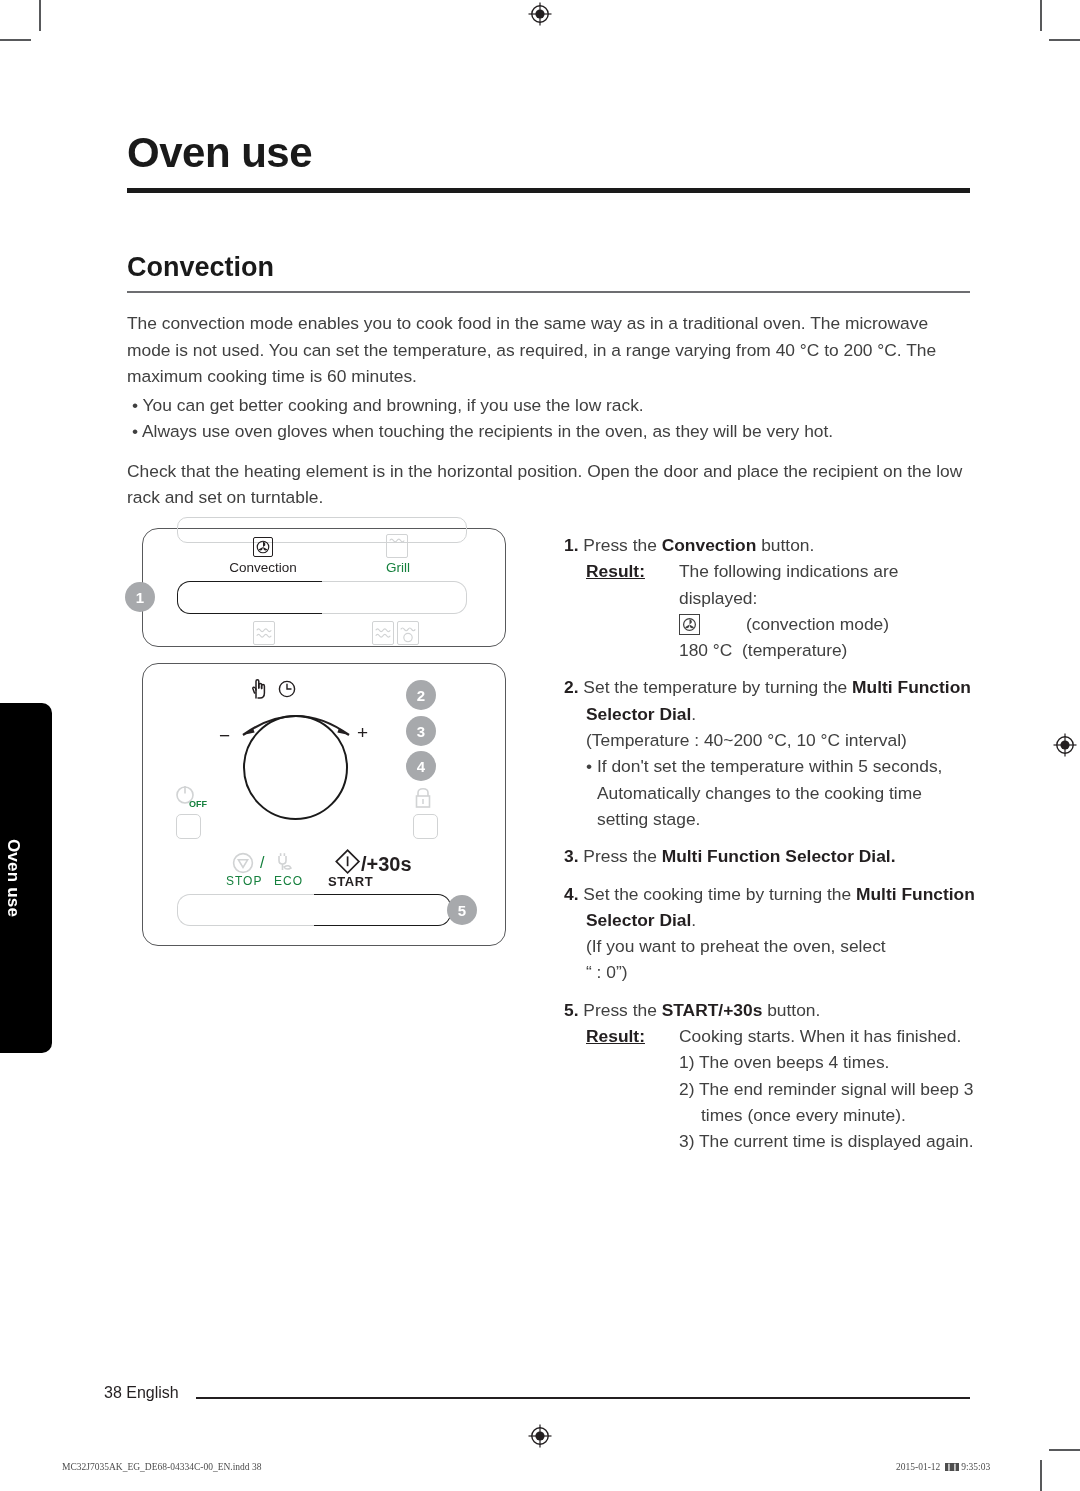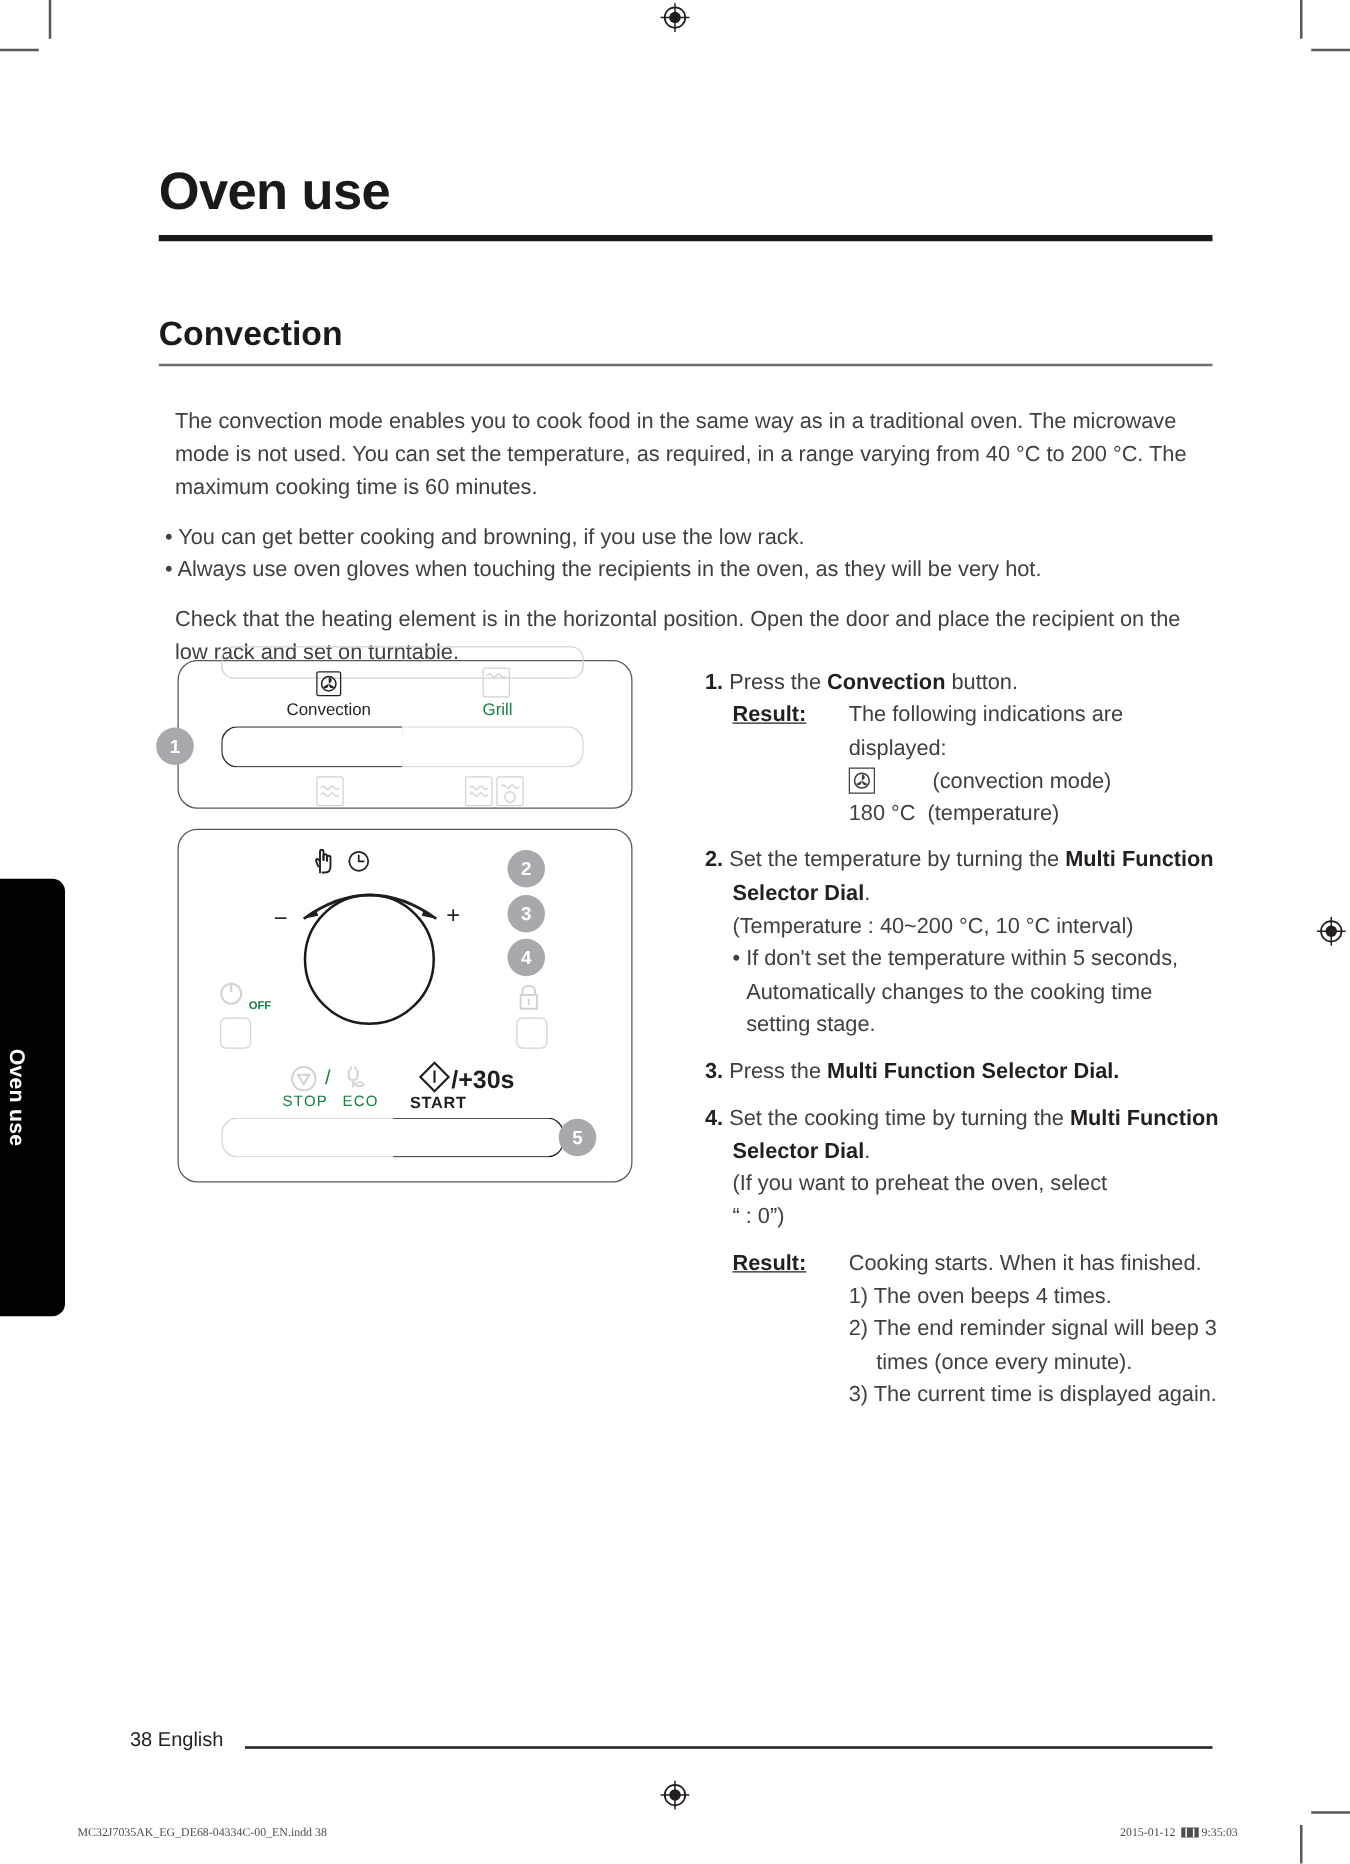--- a/index.html
+++ b/index.html
@@ -98,21 +98,21 @@
   
   #intro {
     position: absolute;
     left: 127px;
     top: 310px;
     width: 845px;
     font-size: 17.4px;
     line-height: 26.5px;
     color: #404040;
   }
-  #intro p { margin: 13px; }
+  #intro p { margin: 0; }
   #intro .bullets { margin-top: 2px; padding-left: 5px; }
   #intro .bullets .b { text-indent: -9px; padding-left: 9px; }
   #intro .para2 { margin-top: 13px; }
 
   
   #steps {
     position: absolute;
     left: 564px;
     top: 532px;
     width: 412px;
@@ -405,21 +405,21 @@
 
     <div class="dial-sign" style="left:76px; top:61px;">−</div>
     <div class="dial-sign" style="left:214px; top:58px;">+</div>
 
     <div id="dial"></div>
 
     <svg style="position:absolute; left:30px; top:120px; width:34px; height:26px;" viewBox="0 0 34 26">
       <circle cx="12" cy="11" r="8" fill="none" stroke="#d1d3d4" stroke-width="1.6"></circle>
       <line x1="12" y1="2" x2="12" y2="9.5" stroke="#d1d3d4" stroke-width="1.6"></line>
     </svg>
-    <div class="lbl off" style="left:56px; top:135px; font-size:9px; font-weight:700;">OFF</div>
+    <div class="lbl off" style="left:46px; top:135px; font-size:9px; font-weight:700;">OFF</div>
     <div class="mini-key" style="left:33px; top:150px;"></div>
 
     <svg style="position:absolute; left:268px; top:121px; width:24px; height:26px;" viewBox="0 0 24 26">
       <path d="M7 11 V7.8 q0 -4 5 -4 t5 4 V11" fill="none" stroke="#d1d3d4" stroke-width="1.6"></path>
       <rect x="5.5" y="11" width="13" height="11" fill="none" stroke="#d1d3d4" stroke-width="1.6"></rect>
       <line x1="12" y1="14" x2="12" y2="19" stroke="#d1d3d4" stroke-width="1.5"></line>
     </svg>
     <div class="mini-key" style="left:270px; top:150px;"></div>
 
     <svg style="position:absolute; left:87px; top:186px; width:26px; height:26px;" viewBox="0 0 26 26">
@@ -506,20 +506,24 @@
     <div class="step">
       <div class="step-line">
         <span class="step-num">4.</span>
         <span>Set the cooking time by turning the </span><span class="bold">Multi Function Selector Dial</span><span>.</span>
       </div>
       <div class="note-line">(If you want to preheat the oven, select</div>
       <div class="note-line">“ : 0”)</div>
     </div>
 
     <div class="step">
+      <div class="step-line">
+        <span class="step-num">5.</span>
+        <span>Press the </span><span class="bold">START/+30s</span><span> button.</span>
+      </div>
       <div class="result-block">
         <span class="result-label">Result:</span>
         <span class="result-body">Cooking starts. When it has finished.</span>
       </div>
       <div class="ol-item">1) The oven beeps 4 times.</div>
       <div class="ol-item">2) The end reminder signal will beep 3 times (once every minute).</div>
       <div class="ol-item">3) The current time is displayed again.</div>
     </div>
   </div>
 

